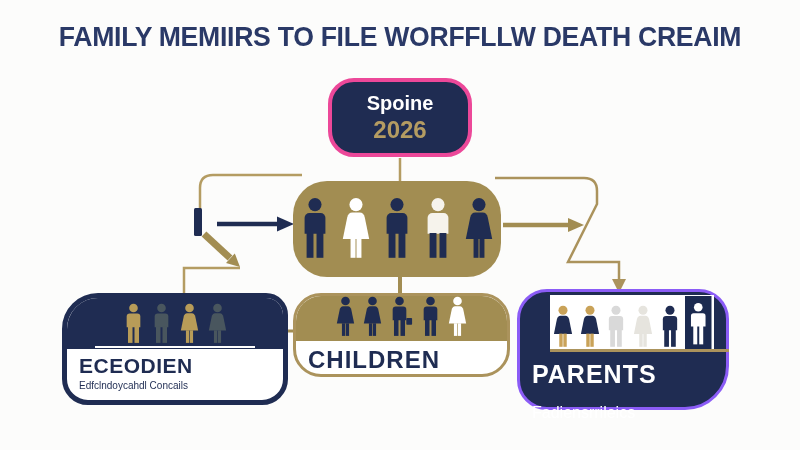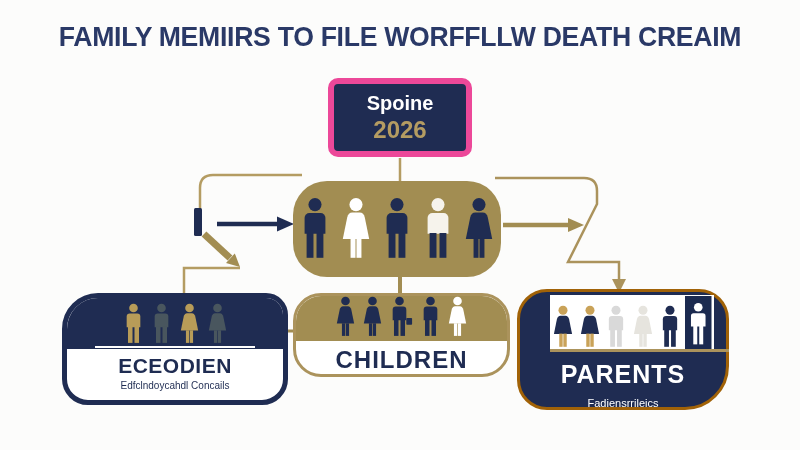--- a/index.html
+++ b/index.html
@@ -16,37 +16,37 @@
     color:#2a3967;transform:scaleX(0.95);
     white-space:nowrap;
   }
   
   #connectors{left:0;top:0;z-index:1;}
   
   .node{z-index:2;box-sizing:border-box;}
   
   #spouse-box{
     left:328px;top:78px;width:144px;height:79px;
-    background:#1f2c52;border:6px solid #ec4899;border-radius:10px;
+    background:#1f2c52;border:4px solid #ec4899;border-radius:26px;
     display:flex;flex-direction:column;align-items:center;justify-content:center;
   }
   #spouse-box .l1{color:#ffffff;font-weight:700;font-size:20px;}
   #spouse-box .l2{color:#b49c62;font-weight:800;font-size:24px;margin-top:1px;}
   
   #family-box{
     left:293px;top:181px;width:208px;height:96px;
     background:#a28d52;border-radius:34px;
     display:flex;align-items:center;justify-content:center;gap:9px;
   }
   #family-box svg{height:64px;display:block;}
   
   .card{overflow:hidden;background:#ffffff;display:flex;flex-direction:column;}
   .band{position:relative;display:flex;align-items:flex-end;justify-content:center;gap:7px;}
   .band svg{height:42px;display:block;}
-  .card-text{text-align:center;line-height:1.15;}
+  .card-text{text-align:left;line-height:1.15;padding-left:12px;}
   
   #left-box{
     left:62px;top:293px;width:226px;height:112px;
     border:5px solid #1f2c52;border-radius:36px 22px 26px 26px;
   }
   #left-box .band{height:47px;background:#1f2c52;padding-bottom:4px;}
   #left-box .band .divider{
     position:absolute;bottom:1px;left:13%;width:74%;height:2px;background:#ffffff;
   }
   #left-box .card-text{margin-top:5px;color:#1f2c52;}
@@ -57,35 +57,35 @@
     left:293px;top:293px;width:217px;height:84px;
     border:3px solid #ab935c;border-radius:28px;
   }
   #middle-box .band{height:49px;background:#a28d52;padding-bottom:3px;gap:6px;}
   #middle-box .card-text{margin-top:5px;color:#1f2c52;}
   #middle-box .heading{font-weight:800;font-size:24px;letter-spacing:1px;}
   #middle-box .subtitle{font-size:14px;margin-top:2px;}
   
   #right-box{
     left:517px;top:289px;width:212px;height:121px;
-    background:#1f2c52;border:3px solid #a16207;
+    background:#1f2c52;border:3px solid #8b5cf6;
     border-radius:30px 30px 44px 30px;position:absolute;
   }
   #right-box .panel{
     position:absolute;left:30px;top:3px;width:160px;height:54px;background:#ffffff;
     display:flex;align-items:flex-end;justify-content:space-between;padding:0 2px;
   }
   #right-box .panel svg{height:44px;display:block;}
   #right-box .panel svg.tall{height:53px;}
   #right-box .gold-divider{
     position:absolute;left:30px;right:-3px;top:57px;height:2.5px;background:#ab935c;
   }
   #right-box .card-text{position:absolute;left:0;right:0;top:68px;color:#ffffff;}
   #right-box .heading{font-weight:800;font-size:25px;letter-spacing:1px;}
-  #right-box .subtitle{font-size:11px;margin-top:8px;}
+  #right-box .subtitle{font-size:16px;margin-top:15px;}
 </style>
 </head>
 <body>
 
 <svg id="connectors" class="abs" width="800" height="450" aria-hidden="true">
 
   <path d="M400,158 V182" stroke="#b49c62" stroke-width="2.5" fill="none"></path>
 
   <path d="M400,276 V294" stroke="#a28d52" stroke-width="4" fill="none"></path>
 

